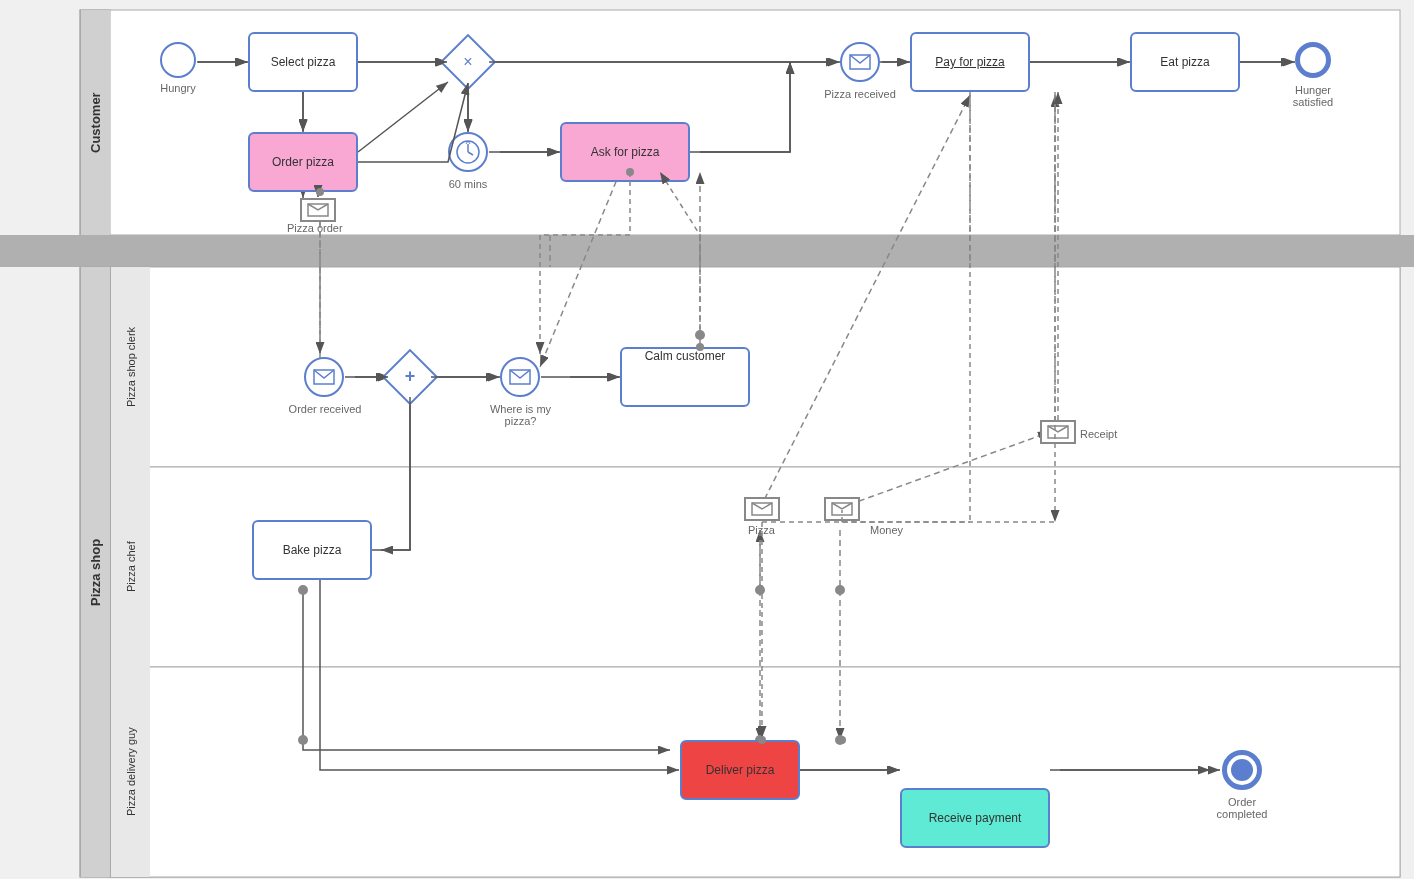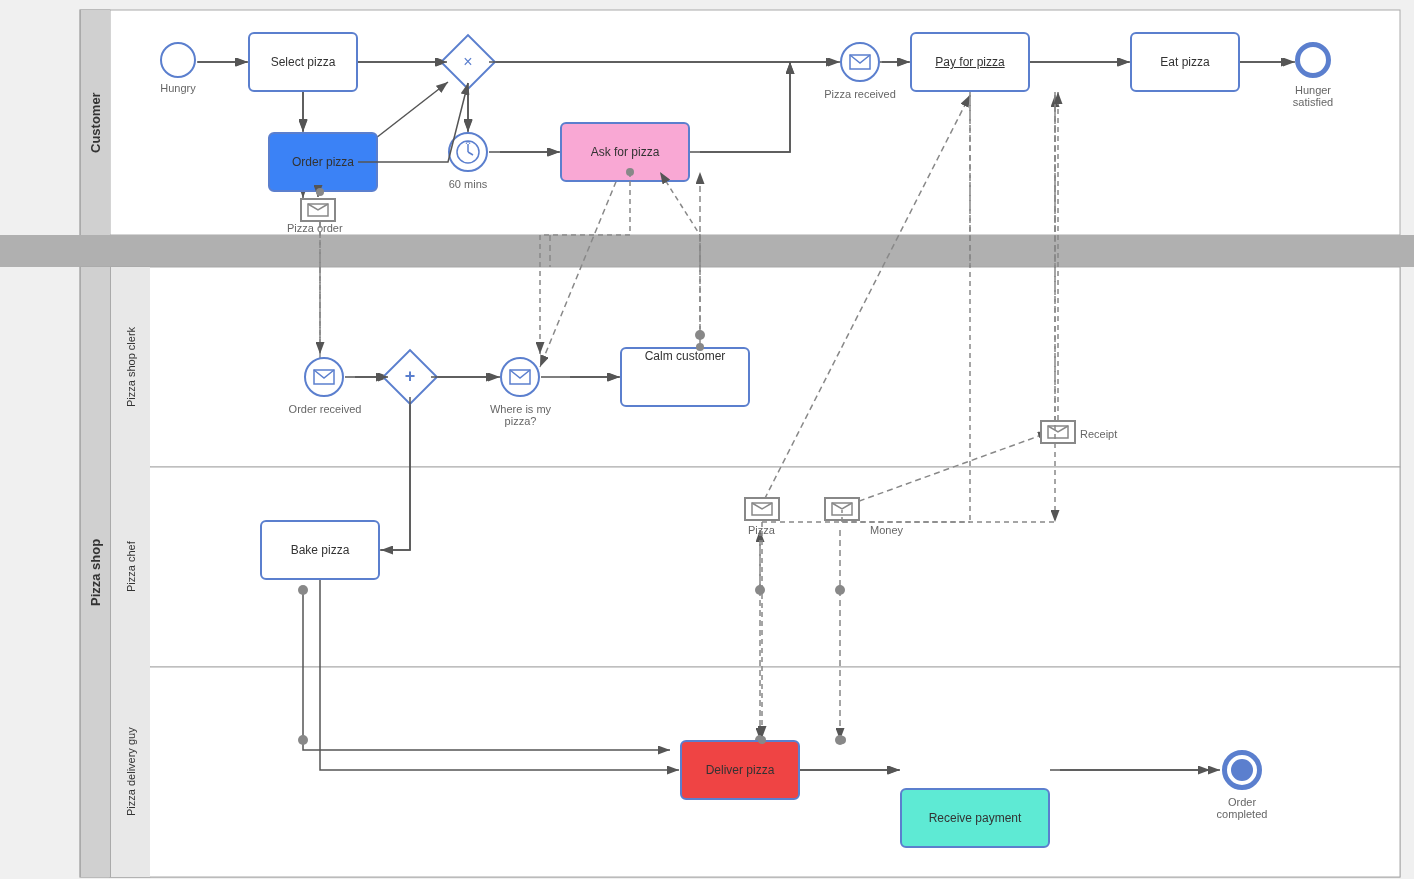--- a/index.html
+++ b/index.html
@@ -140,21 +140,21 @@
 
   <div style="position:absolute;left:80px;top:10px;width:30px;height:225px;background:#d0d0d0;border-right:1px solid #aaa;display:flex;align-items:center;justify-content:center;writing-mode:vertical-rl;transform:rotate(180deg);font-weight:bold;font-size:13px;color:#333;">Customer</div>
 
   <div style="position:absolute;left:160px;top:42px;width:36px;height:36px;border:2px solid #5b7fce;border-radius:50%;background:#fff;"></div>
   <div style="position:absolute;left:152px;top:82px;font-size:11px;color:#666;text-align:center;width:52px;">Hungry</div>
 
   <div style="position:absolute;left:248px;top:32px;width:110px;height:60px;border:2px solid #5b7fce;border-radius:6px;background:#fff;display:flex;align-items:center;justify-content:center;text-align:center;font-size:12px;">
     <span>Select pizza</span>
   </div>
 
-  <div style="position:absolute;left:248px;top:132px;width:110px;height:60px;border:2px solid #5b7fce;border-radius:6px;background:#3b82f6;display:flex;align-items:center;justify-content:center;text-align:center;font-size:12px;margin-left:20px;">
+  <div style="position:absolute;left:248px;top:132px;width:110px;height:60px;border:2px solid #5b7fce;border-radius:6px;background:#f9a8d4;display:flex;align-items:center;justify-content:center;text-align:center;font-size:12px;">
     <span>Order pizza</span>
   </div>
 
   <div style="position:absolute;left:448px;top:42px;width:40px;height:40px;border:2px solid #5b7fce;background:#fff;transform:rotate(45deg);">
   </div>
 
   <div style="position:absolute;left:455px;top:49px;width:26px;height:26px;display:flex;align-items:center;justify-content:center;font-size:16px;color:#5b7fce;transform:none;">×</div>
 
   <div style="position:absolute;left:448px;top:132px;width:40px;height:40px;border:2px solid #5b7fce;border-radius:50%;background:#fff;display:flex;align-items:center;justify-content:center;">
     <svg width="26" height="26" viewBox="0 0 26 26">
@@ -232,21 +232,21 @@
   </div>
 
   <div style="position:absolute;left:1040px;top:420px;width:36px;height:24px;border:2px solid #888;background:#fff;display:flex;align-items:center;justify-content:center;">
     <svg width="22" height="14" viewBox="0 0 22 14">
       <rect x="1" y="1" width="20" height="12" fill="#fff" stroke="#888" stroke-width="1.5"></rect>
       <polyline points="1,1 11,7 21,1" fill="none" stroke="#888" stroke-width="1.5"></polyline>
     </svg>
   </div>
   <div style="position:absolute;left:1080px;top:428px;font-size:11px;color:#666;">Receipt</div>
 
-  <div style="position:absolute;left:260px;top:520px;width:120px;height:60px;border:2px solid #5b7fce;border-radius:6px;background:#fff;display:flex;align-items:center;justify-content:center;text-align:center;font-size:12px;">
+  <div style="position:absolute;left:252px;top:520px;width:120px;height:60px;border:2px solid #5b7fce;border-radius:6px;background:#fff;display:flex;align-items:center;justify-content:center;text-align:center;font-size:12px;">
     <span>Bake pizza</span>
   </div>
 
   <div style="position:absolute;left:744px;top:497px;width:36px;height:24px;border:2px solid #888;background:#fff;display:flex;align-items:center;justify-content:center;">
     <svg width="22" height="14" viewBox="0 0 22 14">
       <rect x="1" y="1" width="20" height="12" fill="#fff" stroke="#888" stroke-width="1.5"></rect>
       <polyline points="1,1 11,7 21,1" fill="none" stroke="#888" stroke-width="1.5"></polyline>
     </svg>
   </div>
   <div style="position:absolute;left:748px;top:524px;font-size:11px;color:#666;">Pizza</div>

